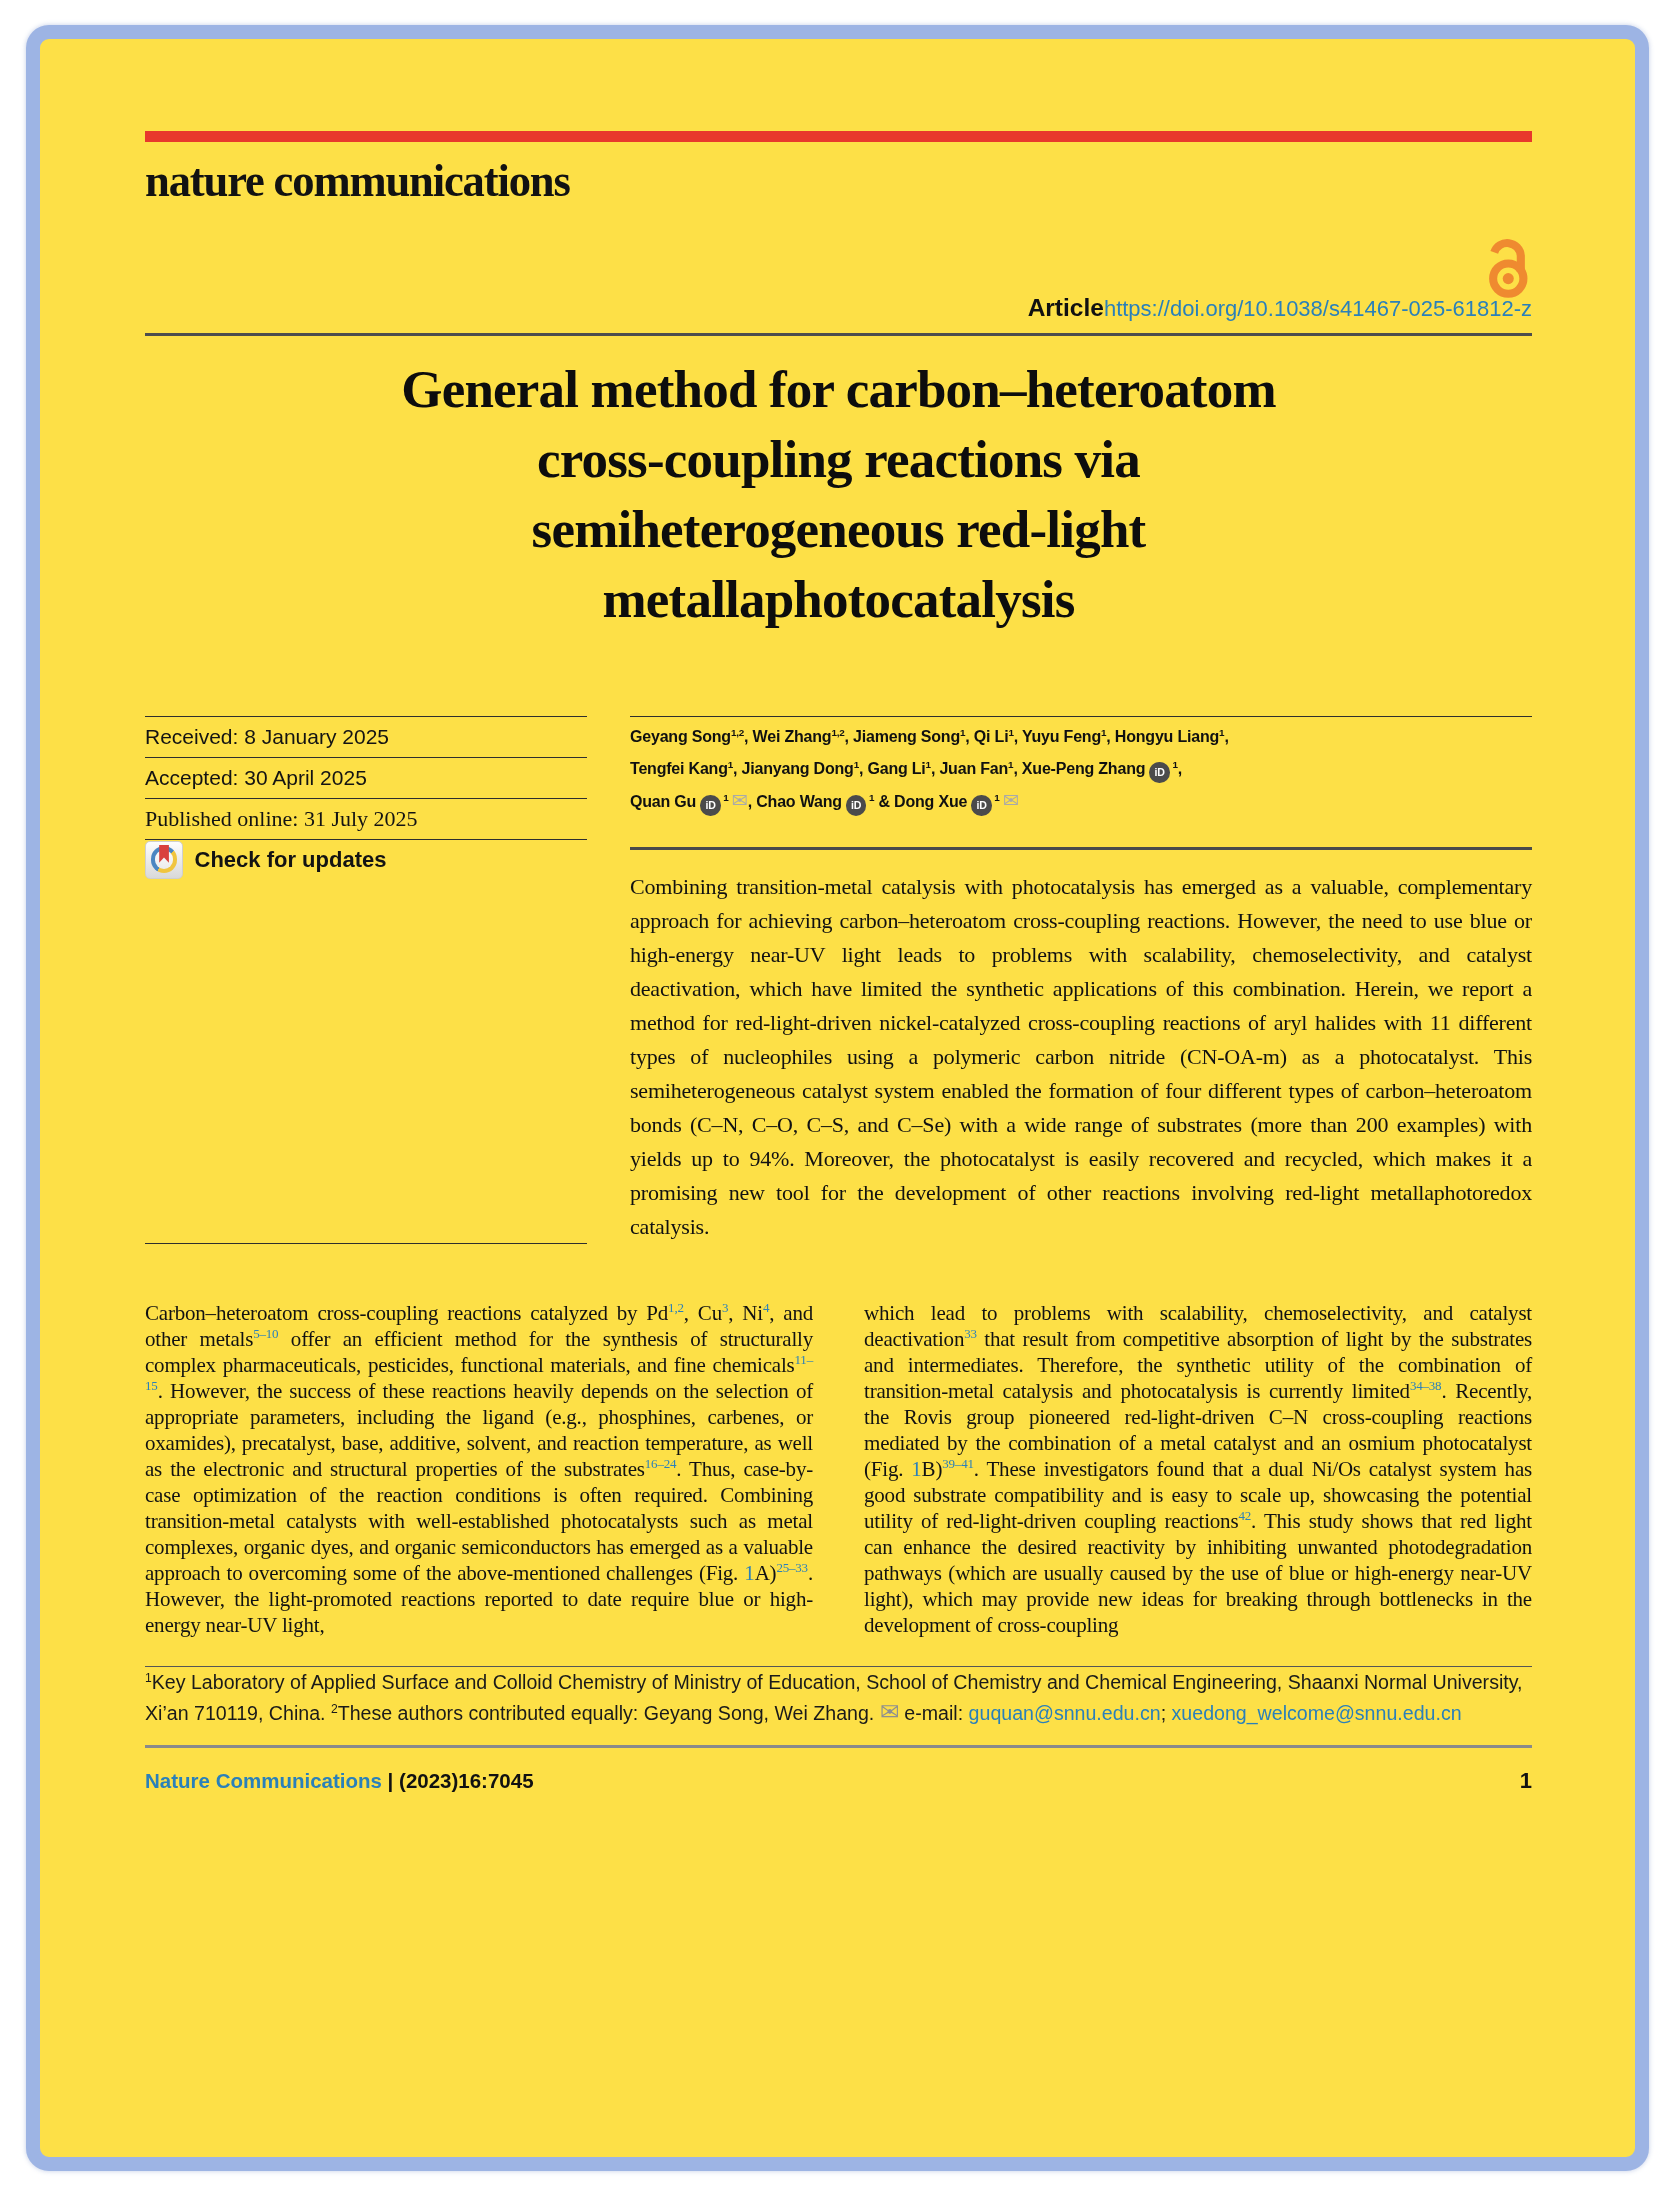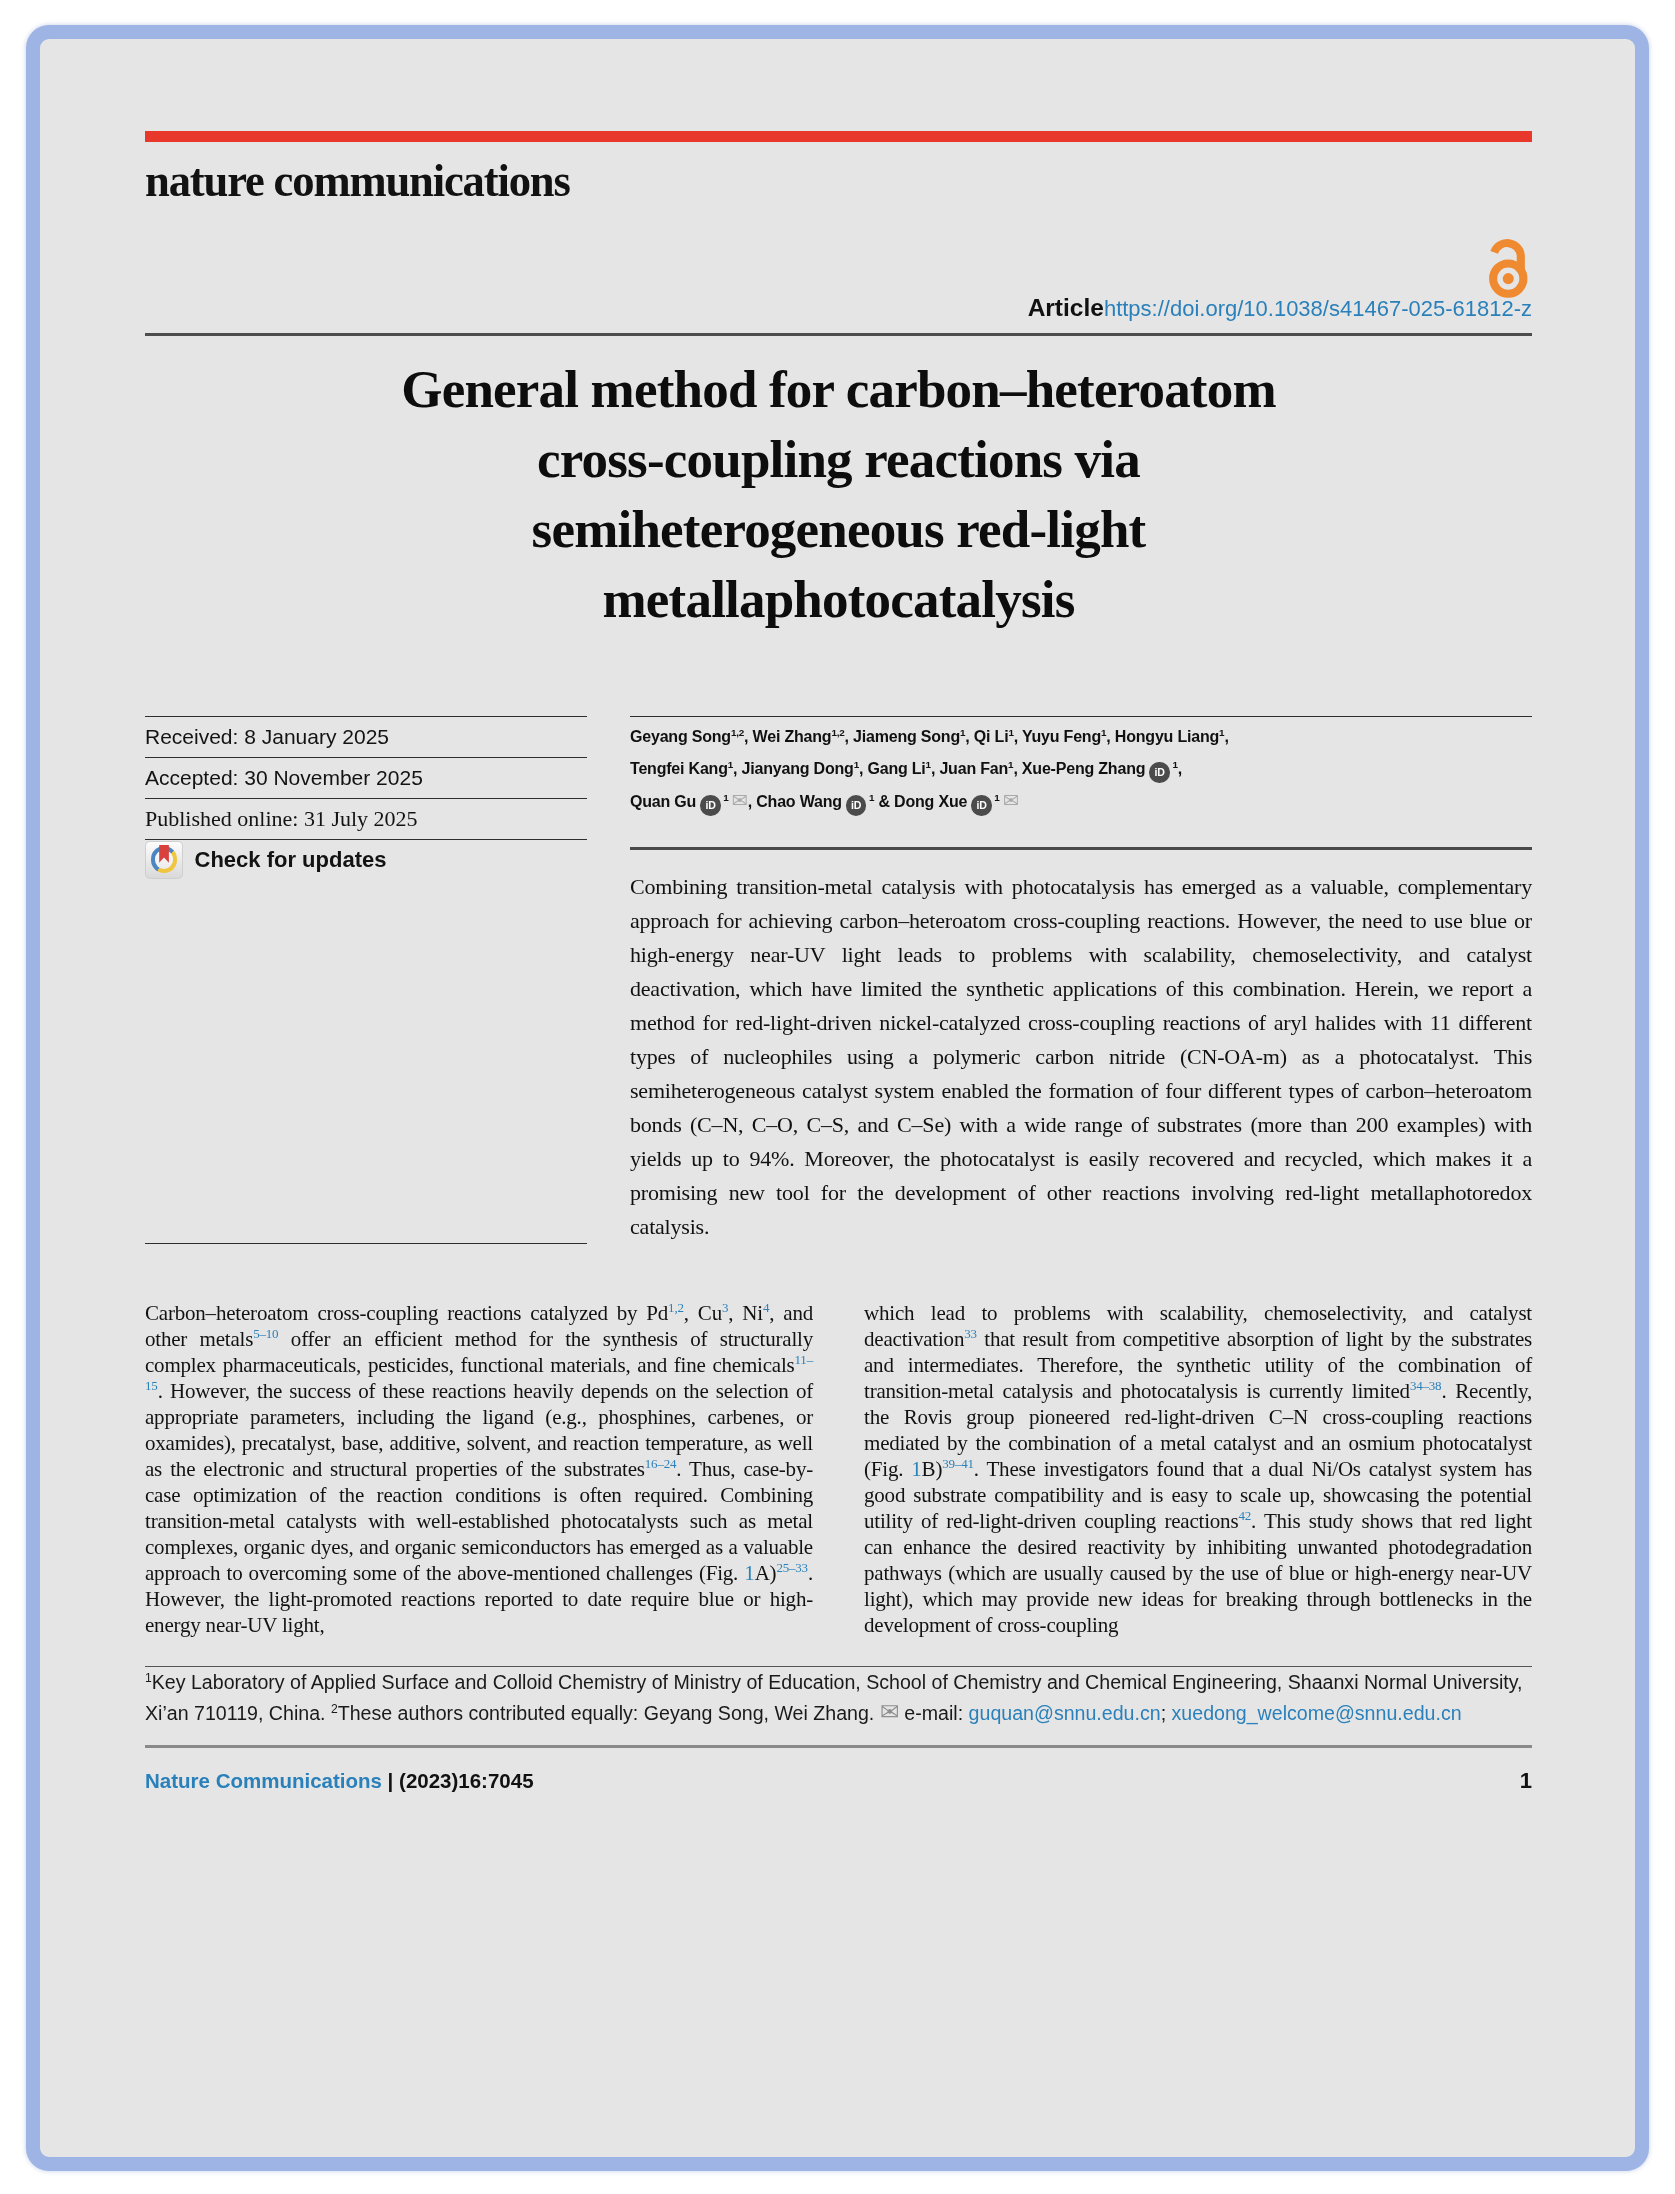--- a/index.html
+++ b/index.html
@@ -12,21 +12,21 @@
     --crossmark-blue:#4b86c2;
     --orcid-dark:#4b4b4b;
   }
   *{margin:0;padding:0;box-sizing:border-box;}
   html,body{width:1676px;height:2194px;background:#fff;}
   body{position:relative;font-family:"Liberation Sans",sans-serif;color:#161616;}
 
   .frame{
     position:absolute;left:26px;top:24.5px;right:27px;bottom:23px;
     border:14px solid var(--frame-blue);
-    border-radius:23px;background:#e5e5e5;overflow:hidden;
+    border-radius:23px;background:#fde047;overflow:hidden;
     box-shadow:0 0 4.9px rgba(120,145,200,.45);
   }
   .content{position:relative;height:100%;padding:0 103px 0 105px;}
 
   
   .redbar{margin-top:92px;height:11.5px;background:var(--accent-red);}
   .logo-row{margin-top:11.5px;}
   .journal{
     font-family:"Liberation Serif",serif;font-weight:700;font-size:46px;
     letter-spacing:-1.2px;color:#121212;transform:scaleX(.97);transform-origin:left;
@@ -136,21 +136,21 @@
 cross-coupling reactions via
 semiheterogeneous red-light
 metallaphotocatalysis</h1>
 
     <section class="meta-grid">
       <div class="meta-col">
         <div class="meta-row">
           <span>Received: 8 January 2025</span>
         </div>
         <div class="meta-row">
-          <span>Accepted: 30 November 2025</span>
+          <span>Accepted: 30 April 2025</span>
         </div>
         <div class="meta-row published">
           <span>Published online: 31 July 2025</span>
         </div>
         <div class="meta-row check">
           <span class="cm-box">
             <span class="cm-ring"></span>
             <span class="cm-mark"></span>
           </span>
           <span class="check-label">Check for updates</span>

